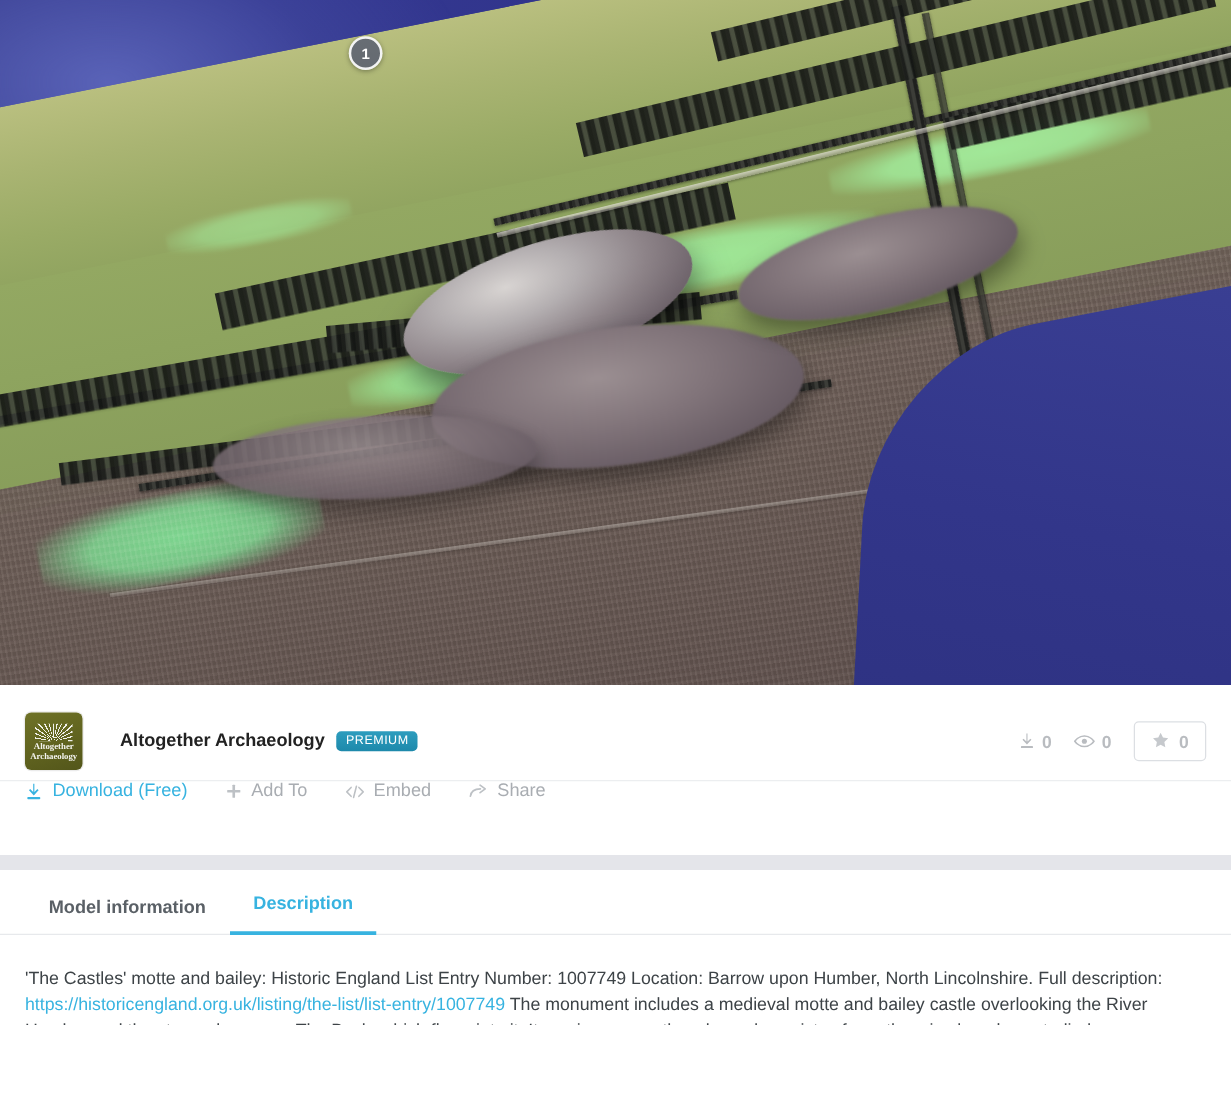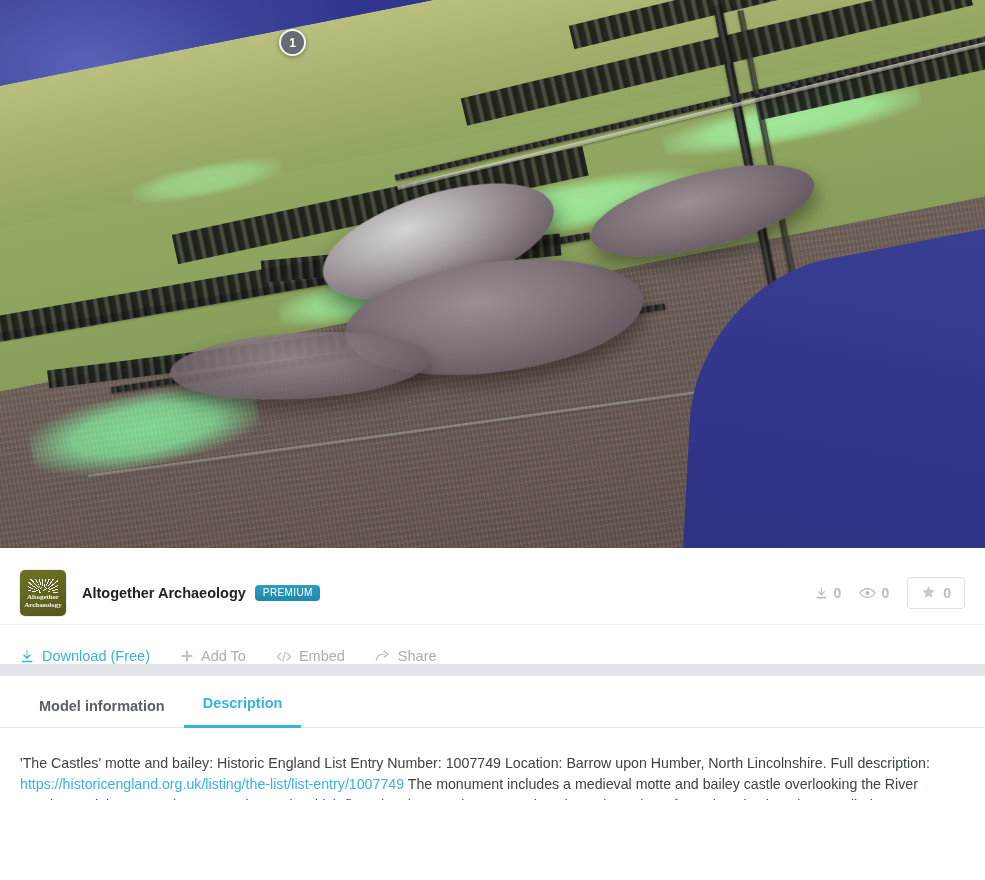--- a/index.html
+++ b/index.html
@@ -237,21 +237,21 @@
     font-size: 7px;
     line-height: 8px;
     font-family: Liberation Serif, serif;
     font-weight: 700;
   }
 
   .author-name {
     font-size: 14.5px;
     font-weight: 700;
     color: #222;
-    margin-left: 16px;
+    margin-left: 30px;
   }
 
   .premium-badge {
     margin-left: 9px;
     background: linear-gradient(180deg, #2d9dbe 0%, #1d89ab 100%);
     color: #fff;
     font-size: 10px;
     font-weight: 400;
     letter-spacing: .4px;
     padding: 3px 7px 3px 8px;
@@ -279,24 +279,24 @@
     border: 1px solid #dcdfe3;
     border-radius: 4px;
     padding: 7px 13px;
     cursor: pointer;
     gap: 7px;
   }
 
   
   .actions {
     display: flex;
-    align-items: flex-end;
+    align-items: flex-start;
     gap: 30px;
     padding: 0 20px;
-    height: 40px;
+    height: 60px;
     border-top: 1px solid #eceef0;
     margin-top: 4px;
   }
   .action {
     display: flex;
     align-items: center;
     gap: 7px;
     font-size: 14.5px;
     color: #a9adb2;
     cursor: pointer;

